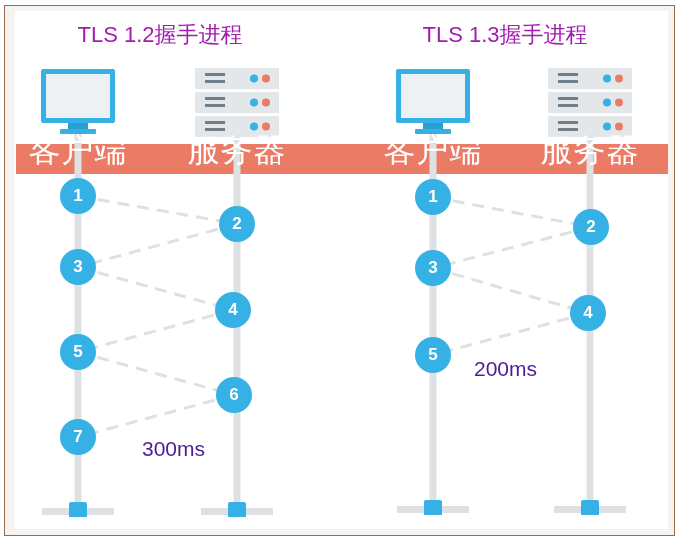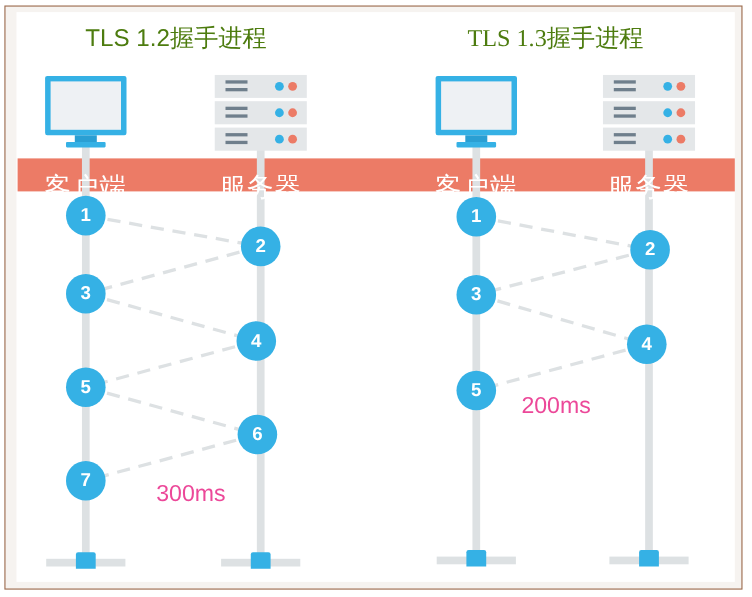--- a/index.html
+++ b/index.html
@@ -10,49 +10,49 @@
   }
   .frame {
     position: absolute; left: 4px; top: 5px; width: 671px; height: 531px;
     border: 1.5px solid #9b6a4c; background: #f6f3f0; box-sizing: border-box;
   }
   .canvas {
     position: absolute; left: 15px; top: 11px; width: 653px; height: 518px;
     background: #ffffff;
   }
   .title {
-    position: absolute; top: 20px; font-size: 22px; color: #4d7c0f;
+    position: absolute; top: 20px; font-size: 22px; color: #a21caf;
     white-space: nowrap; transform: translateX(-50%);
   }
   .band {
     position: absolute; left: 16px; top: 144px; width: 652px; height: 30px;
     background: #ec7b66;
   }
   .band-label {
-    position: absolute; top: 154px; font-size: 24px; color: #ffffff;
+    position: absolute; top: 129px; font-size: 32px; color: #ffffff;
     transform: translateX(-50%); white-space: nowrap; letter-spacing: 1px;
   }
   .pole {
     position: absolute; width: 7px; background: #dde1e3; transform: translateX(-50%);
   }
   .base-bar {
     position: absolute; height: 7px; background: #dde1e3; transform: translateX(-50%);
   }
   .base-foot {
     position: absolute; width: 18px; height: 15px; background: #35b1e5;
     transform: translateX(-50%); border-radius: 2px 2px 0 0;
   }
   .node {
     position: absolute; width: 36px; height: 36px; border-radius: 50%;
     background: #35b1e5; color: #fff; font-size: 17px; font-weight: bold;
     display: flex; align-items: center; justify-content: center;
     transform: translate(-50%, -50%);
   }
   .latency {
-    position: absolute; font-size: 21px; color: #ec4899; white-space: nowrap;
+    position: absolute; font-size: 21px; color: #4c1d95; white-space: nowrap;
   }
   svg.links { position: absolute; left: 0; top: 0; }
   .monitor { position: absolute; transform: translateX(-50%); }
   .server { position: absolute; transform: translateX(-50%); }
 </style>
 </head>
 <body>
 
 <div class="frame"></div>
 <div class="canvas"></div>
@@ -104,21 +104,21 @@
       <line x1="588" y1="313" x2="433" y2="355" stroke="#dde1e3" stroke-width="3" stroke-dasharray="12 8"></line>
     </svg>
     <div class="node" style="left: 78px; top: 196px; background: rgb(53, 177, 229);">1</div>
     <div class="node" style="left: 237px; top: 224px; background: rgb(53, 177, 229);">2</div>
     <div class="node" style="left: 78px; top: 267px; background: rgb(53, 177, 229);">3</div>
     <div class="node" style="left: 233px; top: 310px; background: rgb(53, 177, 229);">4</div>
     <div class="node" style="left: 78px; top: 352px; background: rgb(53, 177, 229);">5</div>
     <div class="node" style="left: 234px; top: 395px; background: rgb(53, 177, 229);">6</div>
     <div class="node" style="left: 78px; top: 437px; background: rgb(53, 177, 229);">7</div>
     <div class="latency" style="left: 142px; top: 437px;">300ms</div>
-    <div class="title" style="left: 505px; font-family: Liberation Serif, serif;">TLS 1.3握手进程</div>
+    <div class="title" style="left: 505px;">TLS 1.3握手进程</div>
     <div class="pole" style="left: 433px; top: 130px; height: 378px;"></div>
     <div class="base-bar" style="left: 433px; top: 506px; width: 72px;"></div>
     <div class="base-foot" style="left: 433px; top: 500px;"></div>
     <div class="pole" style="left: 590px; top: 130px; height: 378px;"></div>
     <div class="base-bar" style="left: 590px; top: 506px; width: 72px;"></div>
     <div class="base-foot" style="left: 590px; top: 500px;"></div>
     <div class="monitor" style="left: 433px; top: 68px;"><svg width="76" height="70" viewBox="0 0 76 70">
     <rect x="1" y="1" width="74" height="54" rx="2" fill="#35b1e5"></rect>
     <rect x="6" y="6" width="64" height="44" fill="#eef1f4"></rect>
     <rect x="28" y="55" width="20" height="7" fill="#2a9fd3"></rect>

